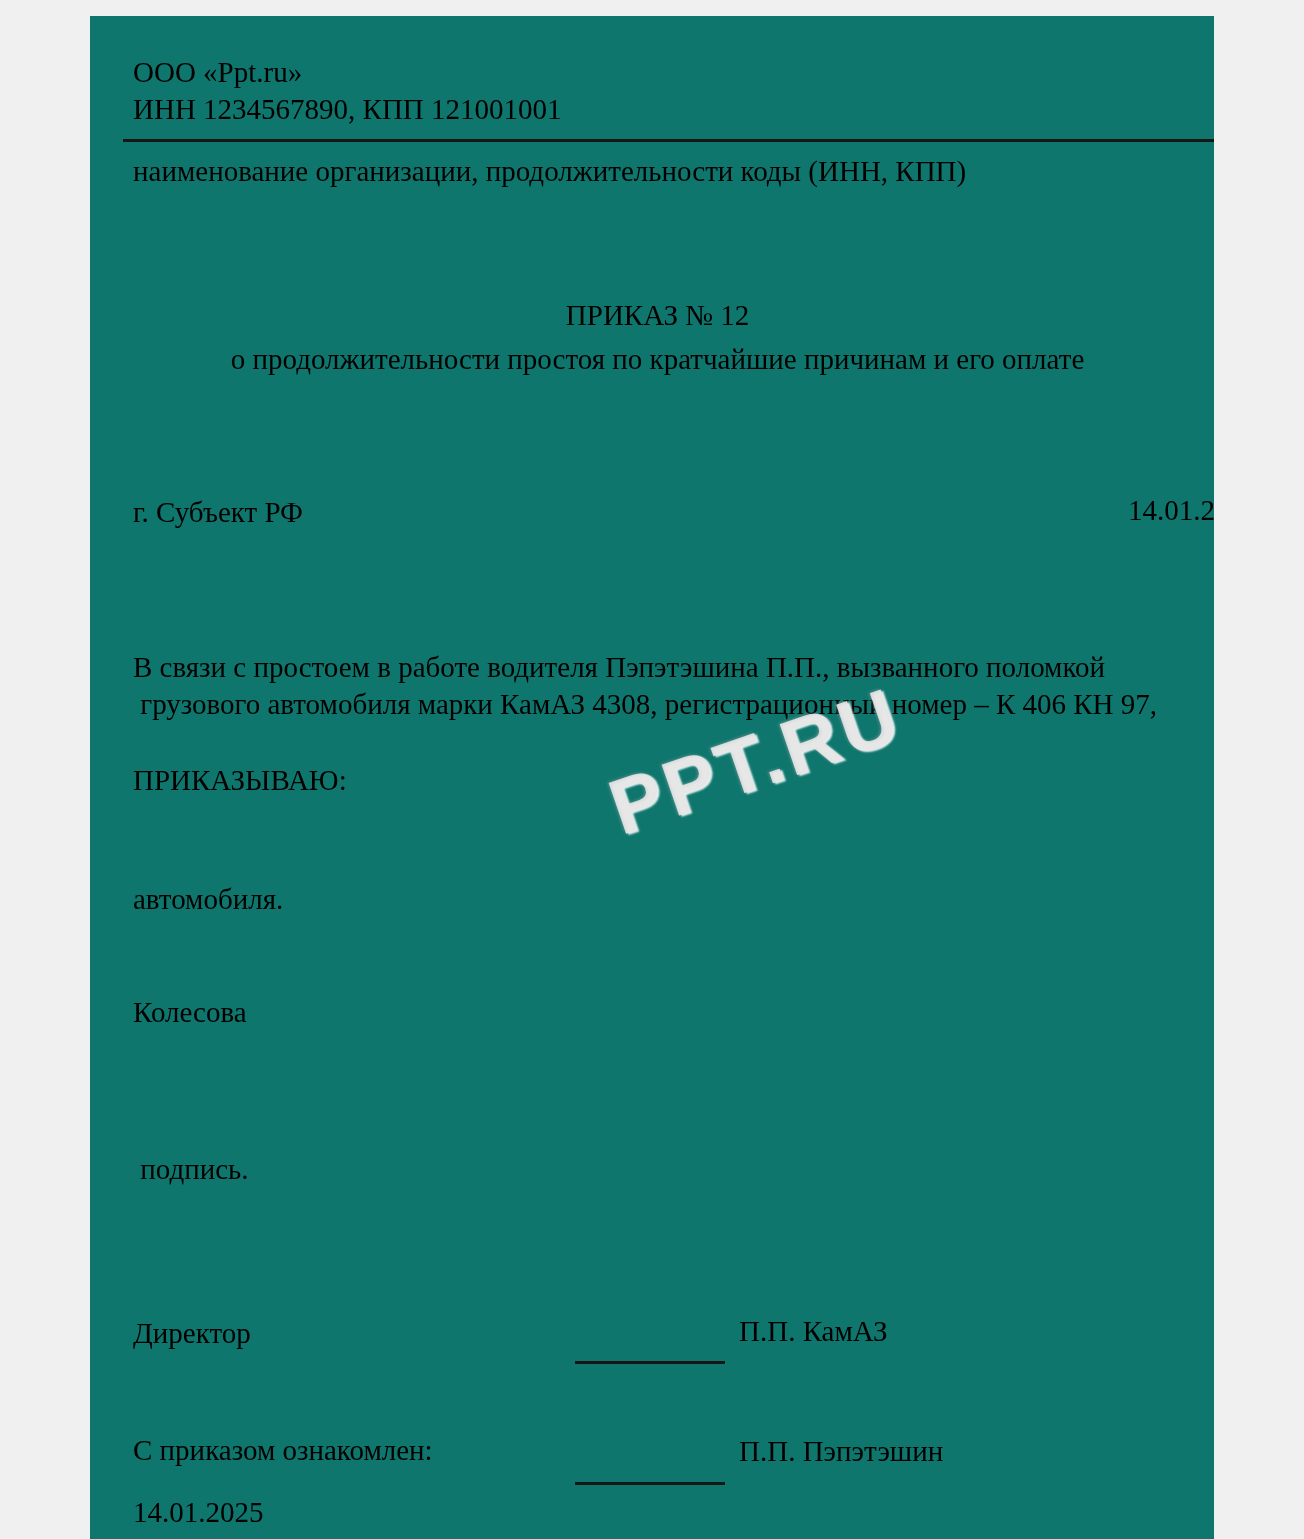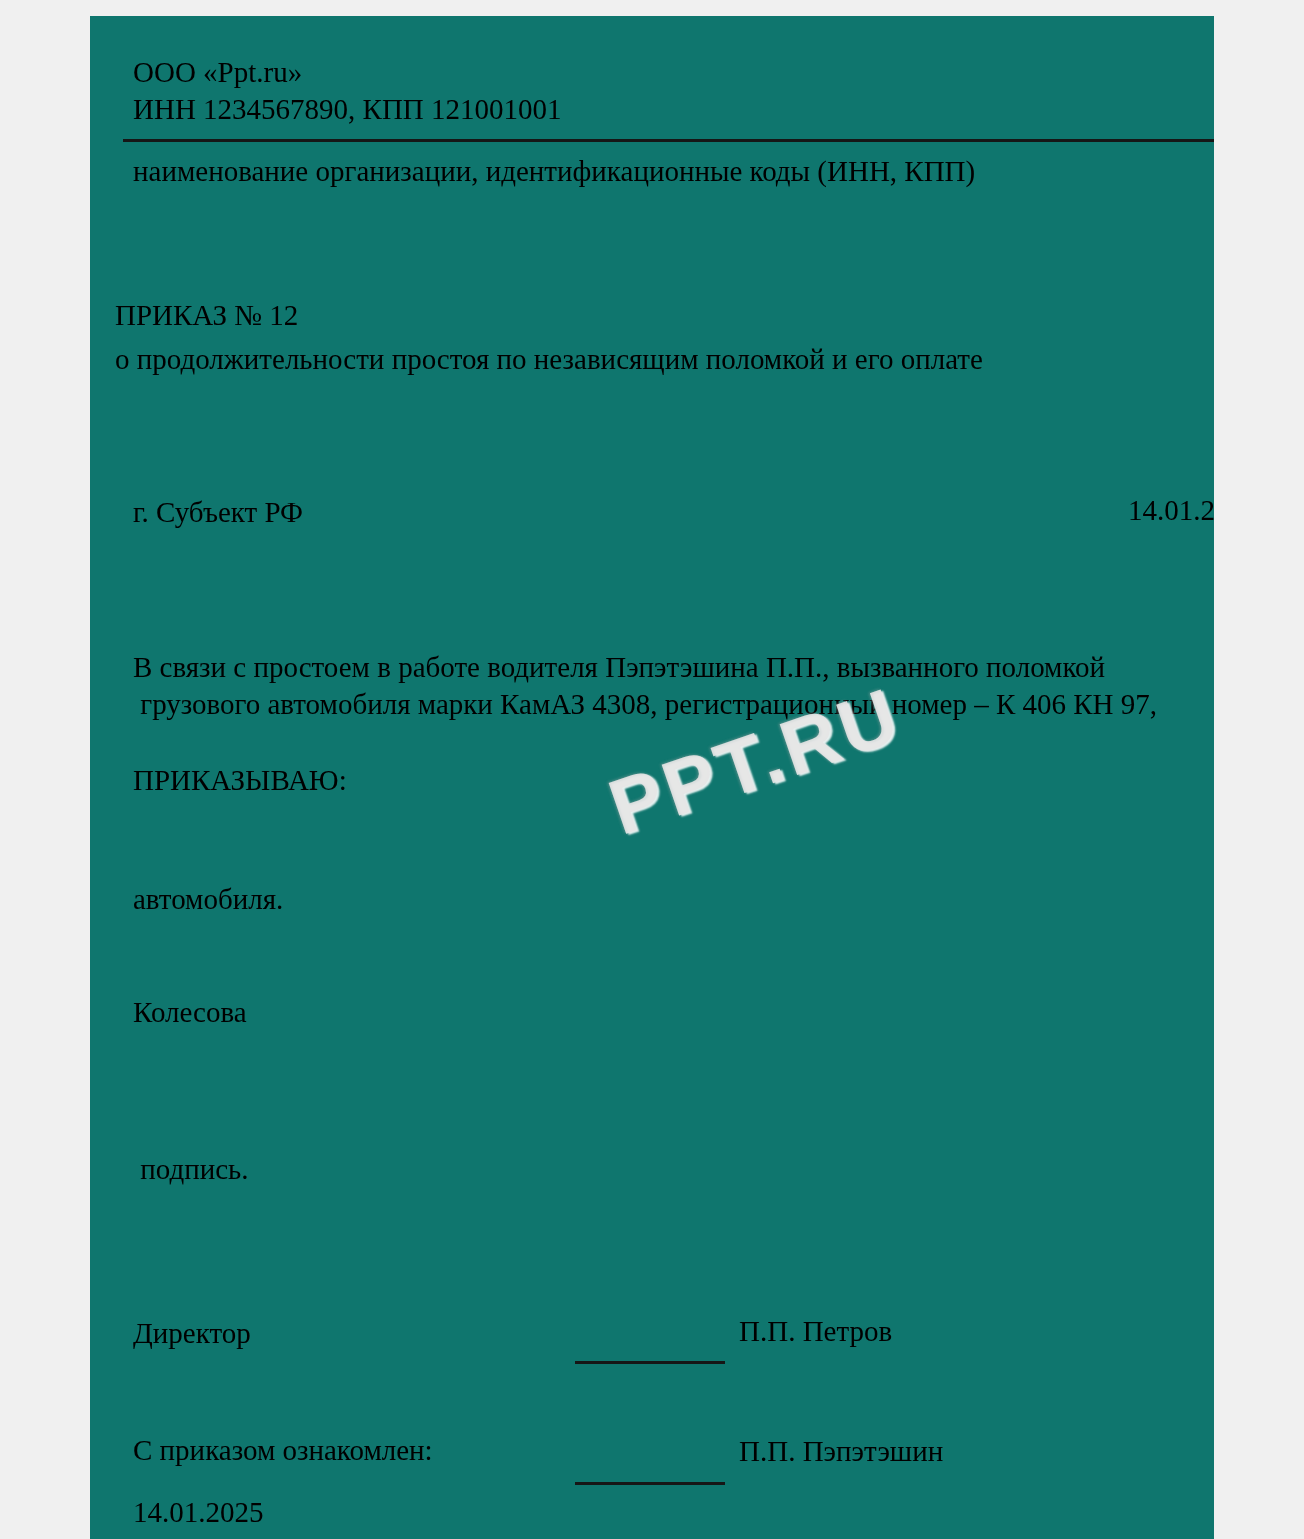--- a/index.html
+++ b/index.html
@@ -17,20 +17,21 @@
   }
   .line {
     position: absolute;
     left: 43px;
     line-height: 36px;
     white-space: pre;
   }
   .center {
     left: 25px;
     right: 14px;
+    text-align: center;
     white-space: normal;
   }
   .hrule {
     position: absolute;
     left: 33px;
     top: 123px;
     width: 1251px;
     height: 3px;
     background: #161616;
   }
@@ -62,42 +63,42 @@
   }
 </style>
 </head>
 <body>
 
 <div class="page">
 
   <div class="line" style="top:38px">ООО «Ppt.ru»</div>
   <div class="line" style="top:75px">ИНН 1234567890, КПП 121001001</div>
   <div class="hrule"></div>
-  <div class="line" style="top:137px">наименование организации, идентификационные коды (ИНН, КПП)</div>
+  <div class="line" style="top:137px">наименование организации, продолжительности коды (ИНН, КПП)</div>
 
   <div class="line center" style="top:281px">ПРИКАЗ № 12</div>
-  <div class="line center" style="top:325px">о продолжительности простоя по независящим поломкой и его оплате</div>
+  <div class="line center" style="top:325px">о продолжительности простоя по кратчайшие причинам и его оплате</div>
 
   <div class="line" style="top:478px">г. Субъект РФ</div>
   <div class="line" style="top:476px; left:1038px">14.01.2025</div>
 
   <div class="line" style="top:633px">В связи с простоем в работе водителя Пэпэтэшина П.П., вызванного поломкой</div>
   <div class="line" style="top:670px"> грузового автомобиля марки КамАЗ 4308, регистрационный номер – К 406 КН 97,</div>
 
   <div class="line" style="top:746px">ПРИКАЗЫВАЮ:</div>
 
   <div class="line" style="top:865px">автомобиля.</div>
 
   <div class="line" style="top:978px">Колесова</div>
 
   <div class="line" style="top:1135px"> подпись.</div>
 
   <div class="line" style="top:1299px">Директор</div>
   <div class="sig-underline" style="top:1345px"></div>
-  <div class="line" style="top:1297px; left:649px">П.П. Петров</div>
+  <div class="line" style="top:1297px; left:649px">П.П. КамАЗ</div>
 
   <div class="line" style="top:1416px">С приказом ознакомлен:</div>
   <div class="sig-underline" style="top:1466px"></div>
   <div class="line" style="top:1417px; left:649px">П.П. Пэпэтэшин</div>
 
   <div class="line" style="top:1478px">14.01.2025</div>
 
   <div class="watermark">PPT.RU</div>
 
 </div>

